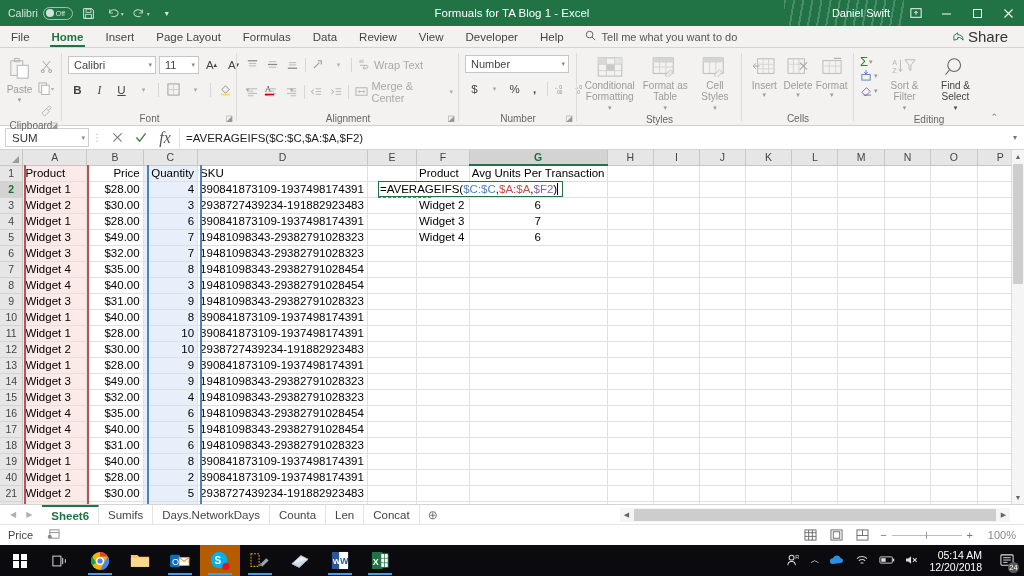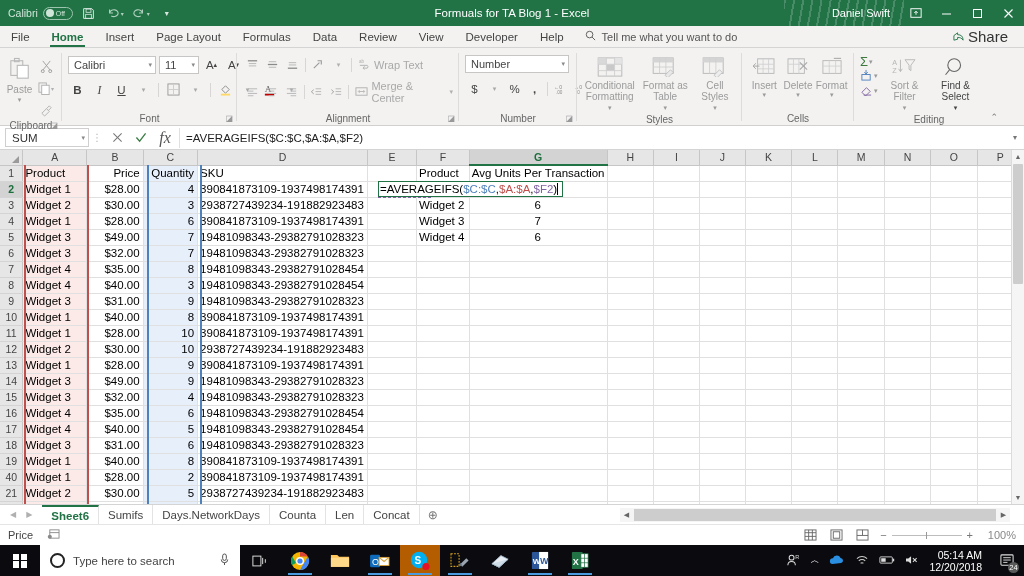--- a/index.html
+++ b/index.html
@@ -1281,31 +1281,20 @@
 
   <div class="taskbar">
     <div class="startb">
       <span class="winlogo">
           <i></i>
           <i></i>
           <i></i>
           <i></i>
         </span>
     </div>
-    <div class="searchbox">
-      <span class="circ"></span>
-      <span class="txt">Type here to search</span>
-      <span>
-        <svg width="11" height="13" viewBox="0 0 12 14">
-            <rect x="4" y="1" width="4" height="7" rx="2" fill="none" stroke="#444" stroke-width="1"></rect>
-            <path d="M2.5 7a3.5 3.5 0 0 0 7 0" fill="none" stroke="#444" stroke-width="1"></path>
-            <line x1="6" y1="10.5" x2="6" y2="13" stroke="#444" stroke-width="1"></line>
-          </svg>
-      </span>
-    </div>
     <div class="tiv">
       <svg width="16" height="14" viewBox="0 0 18 15">
           <rect x="1" y="2" width="9" height="11" fill="none" stroke="#ddd" stroke-width="1.1"></rect>
           <line x1="12" y1="4" x2="12" y2="11" stroke="#ddd" stroke-width="1.1"></line>
           <line x1="15" y1="5.5" x2="15" y2="9.5" stroke="#ddd" stroke-width="1.1"></line>
         </svg>
     </div>
     <div class="taskicons">
       <div class="tiv run">
         <svg width="20" height="20" viewBox="0 0 20 20">

